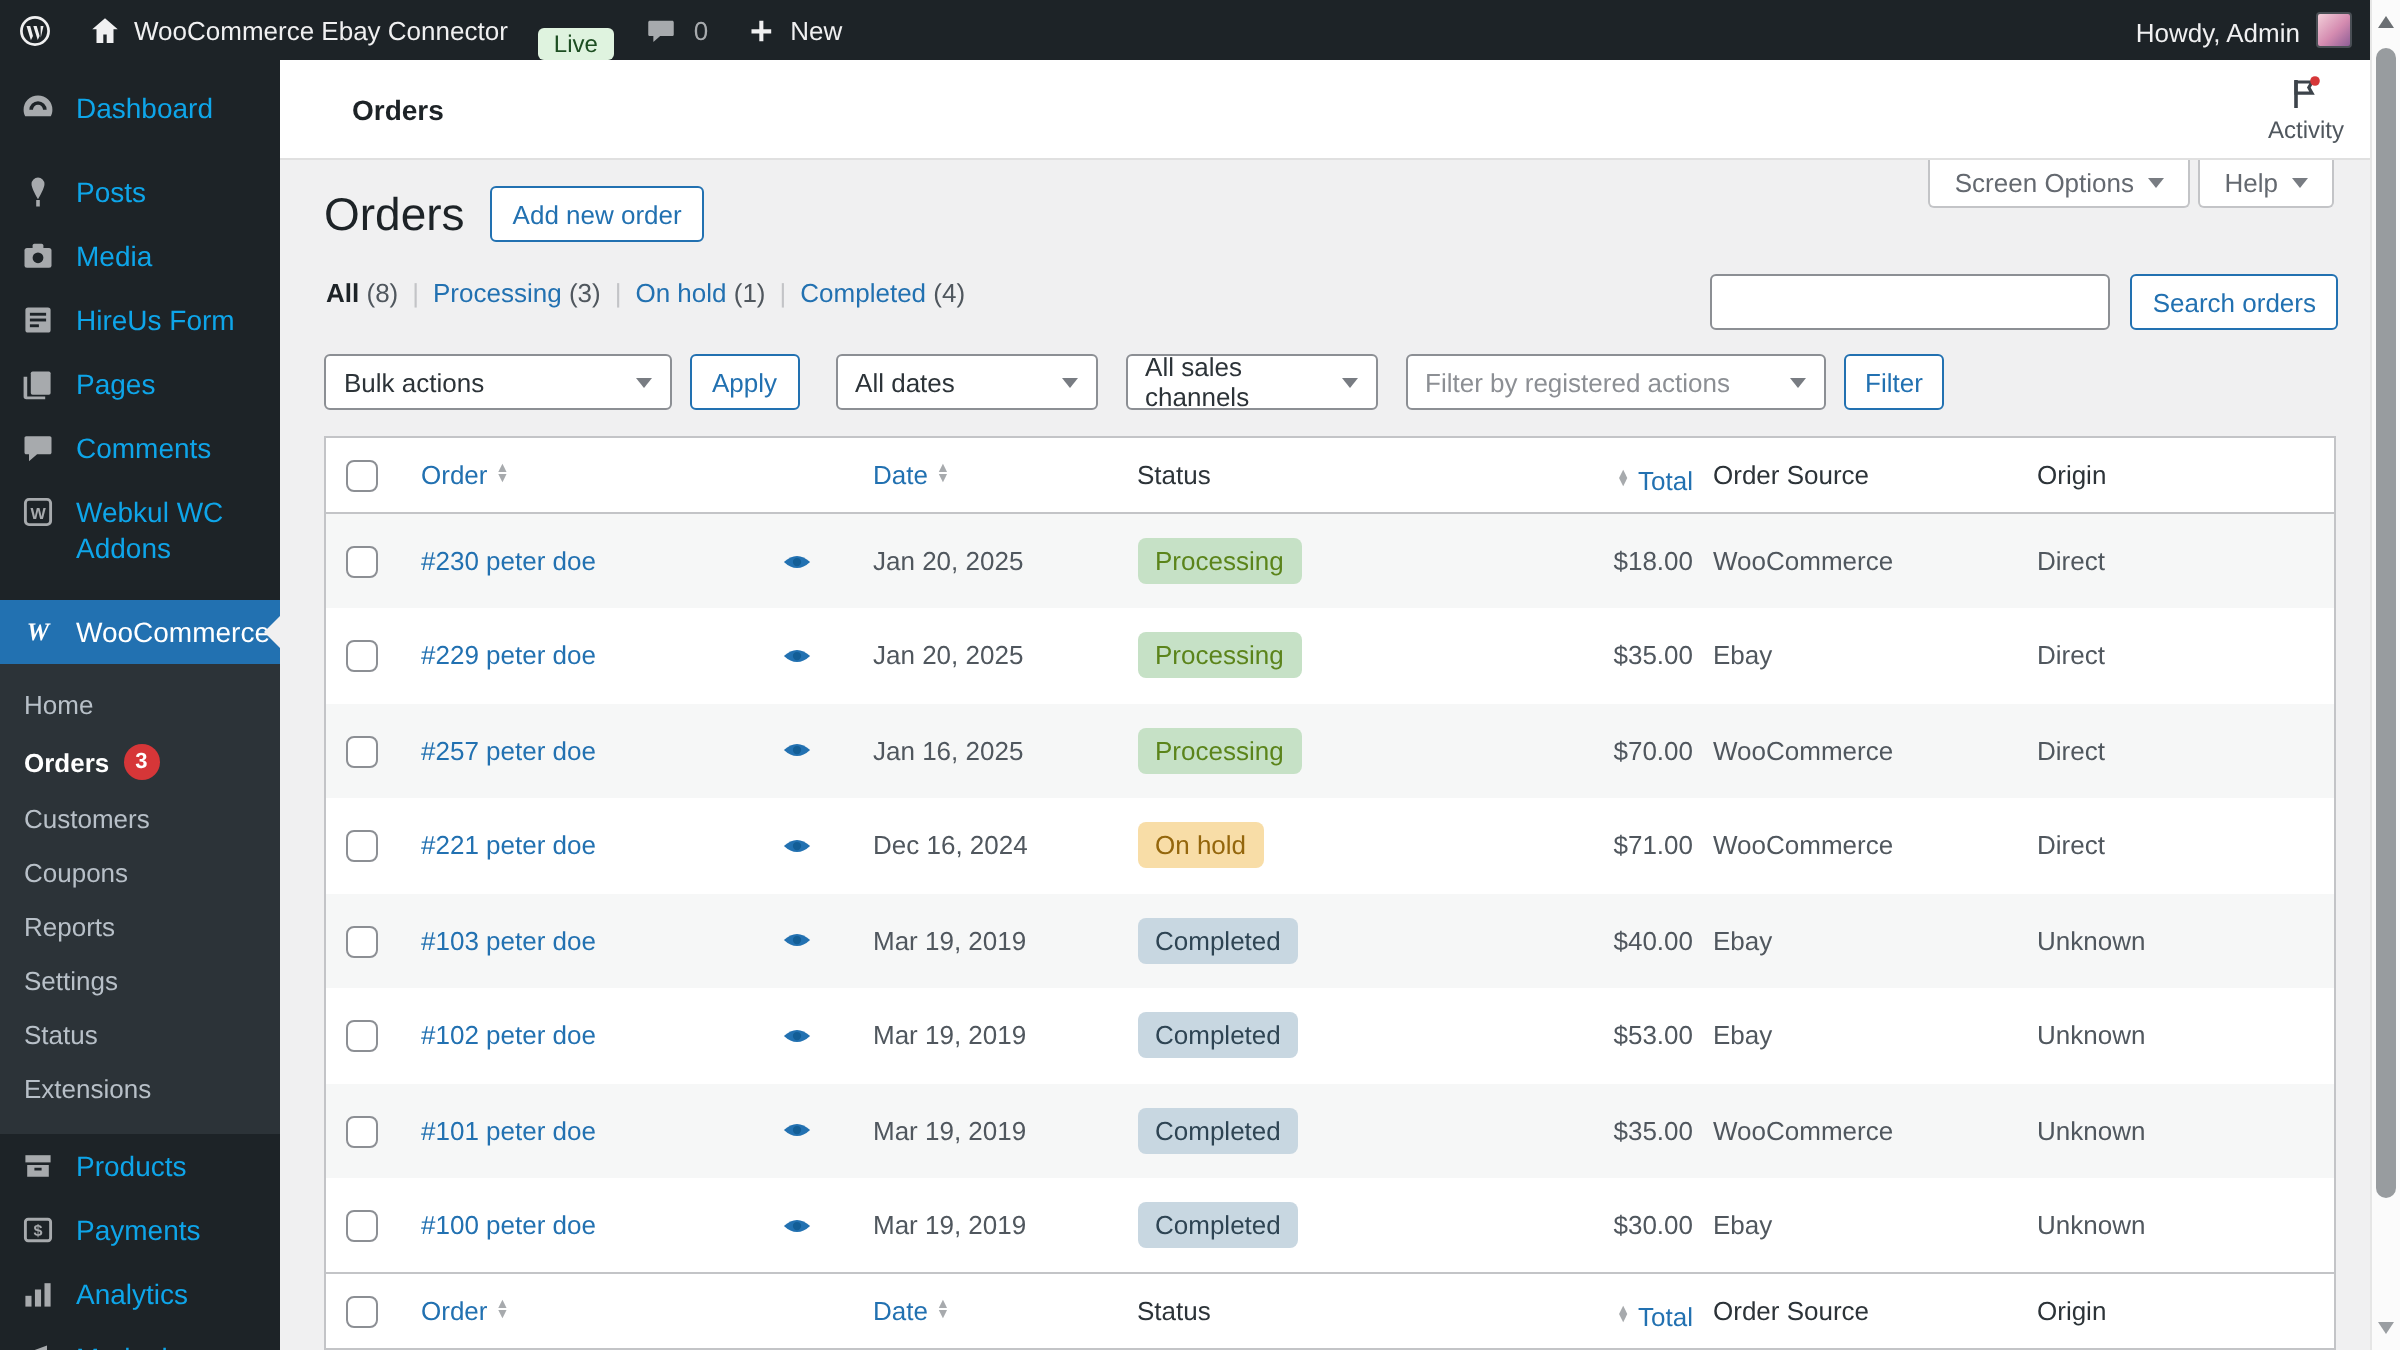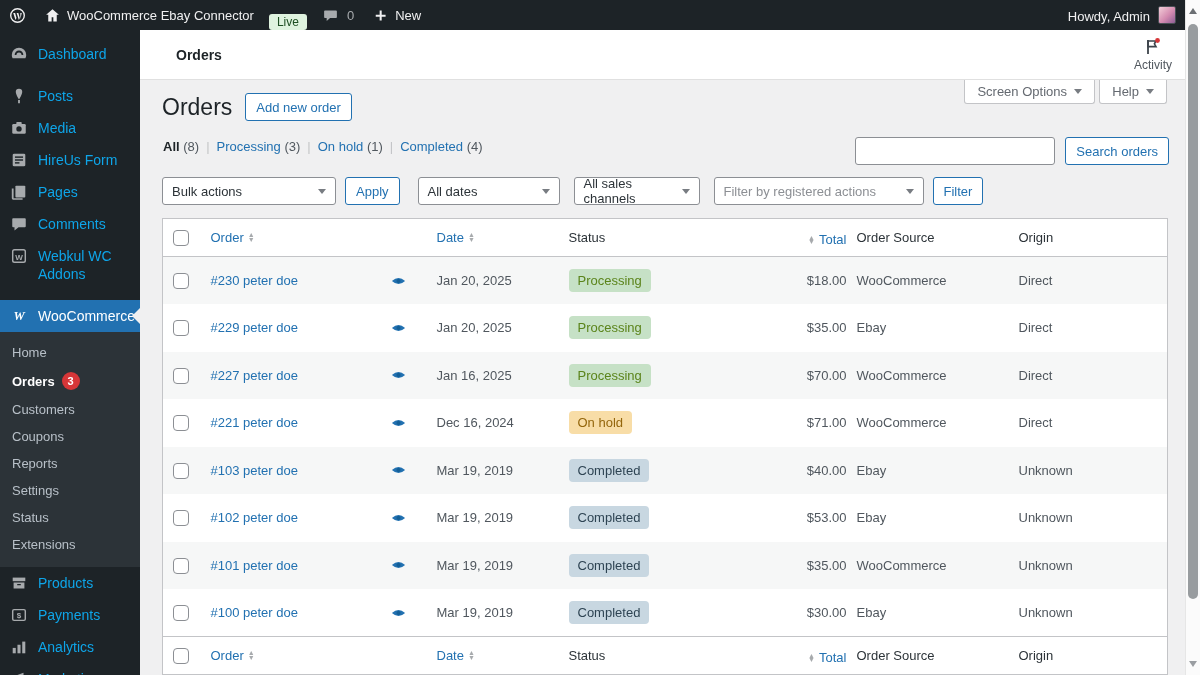--- a/index.html
+++ b/index.html
@@ -325,21 +325,21 @@
   </div>
 
   <div id="filter-row">
     <div class="select" style="width:174px">
       <span>Bulk actions</span>
       <span class="tri-down"></span>
     </div>
     <div style="width:9px"></div>
     <button class="btn">Apply</button>
     <div style="width:18px"></div>
-    <div class="select" style="width:142px">
+    <div class="select" style="width:131px">
       <span>All dates</span>
       <span class="tri-down"></span>
     </div>
     <div style="width:14px"></div>
     <div class="select" style="width:126px">
       <span>All sales channels</span>
       <span class="tri-down"></span>
     </div>
     <div style="width:14px"></div>
     <div class="select placeholder" style="width:210px">
@@ -407,21 +407,21 @@
     </span></div>
     <div class="td c-date">Jan 20, 2025</div>
     <div class="td c-status"><span class="badge processing">Processing</span></div>
     <div class="td c-total">$35.00</div>
     <div class="td c-source">Ebay</div>
     <div class="td c-origin">Direct</div>
   </div>
 
   <div class="tr row">
     <div class="td c-cb"><span class="checkbox"></span></div>
-    <div class="td c-order"><a class="order-link">#227 peter doe</a></div>
+    <div class="td c-order"><a class="order-link">#257 peter doe</a></div>
     <div class="td c-eye"><span class="eye">
       <svg width="15" height="10" viewBox="0 0 16 10">
                 <path d="M1 5 Q8 -1.5 15 5 Q8 11.5 1 5 Z" fill="#2271b1"></path>
                 <circle cx="8" cy="5" r="2.2" fill="#135e96"></circle>
               </svg>
     </span></div>
     <div class="td c-date">Jan 16, 2025</div>
     <div class="td c-status"><span class="badge processing">Processing</span></div>
     <div class="td c-total">$70.00</div>
     <div class="td c-source">WooCommerce</div>

